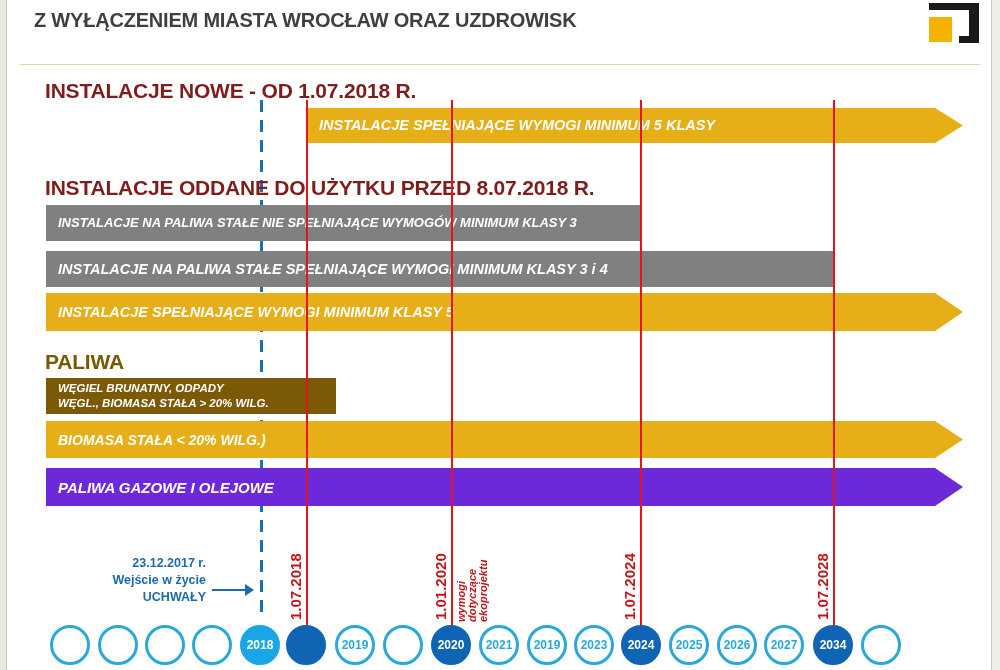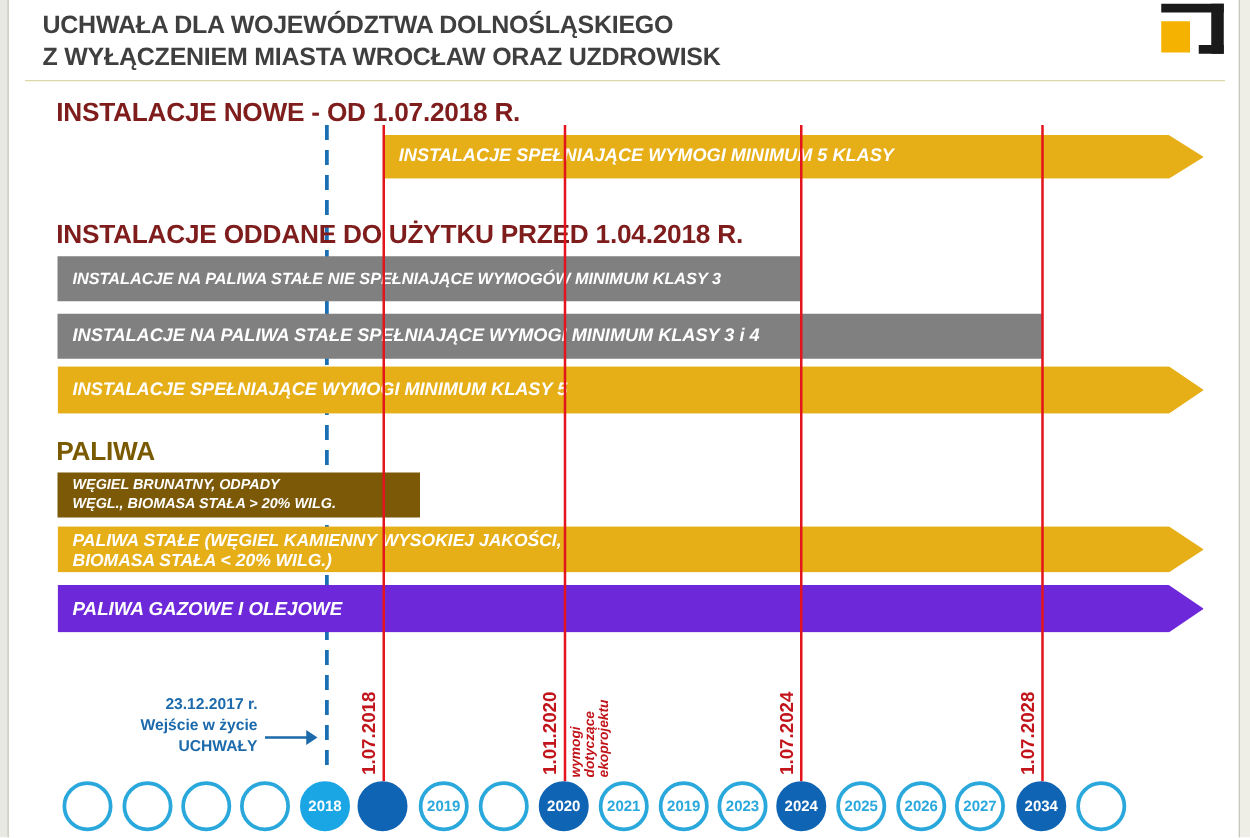--- a/index.html
+++ b/index.html
@@ -30,60 +30,58 @@
   .entry-arrow{position:absolute;left:212px;top:589px;width:40px;height:2px;background:#1c6aab;}
   .entry-arrow:after{content:"";position:absolute;right:-2px;top:-5px;border-left:9px solid #1c6aab;border-top:6px solid transparent;border-bottom:6px solid transparent;}
 </style>
 </head>
 <body>
 
 <div class="frame-left"></div>
 <div class="frame-right"></div>
 
 <div class="title">
-  <div>UCHWAŁA DLA WOJEWÓDZTWA DOLNOŚLĄSKIEGO</div>
   <div>Z WYŁĄCZENIEM MIASTA WROCŁAW ORAZ UZDROWISK</div>
 </div>
 <div class="title-rule"></div>
 
 <div class="logo">
   <div class="k" style="left:0;top:0;width:50px;height:7px;"></div>
   <div class="k" style="left:40px;top:0;width:10px;height:40px;"></div>
   <div class="k" style="left:30px;top:33px;width:20px;height:7px;"></div>
   <div class="y"></div>
 </div>
 
 <div class="dash"></div>
 
 <div class="section" style="left:45px;top:79px;">INSTALACJE NOWE - OD 1.07.2018 R.</div>
 <div class="bar gold arrow" style="left:307px;top:108px;width:656px;height:35px;font-size:14.5px;">
   <span>INSTALACJE SPEŁNIAJĄCE WYMOGI MINIMUM 5 KLASY</span>
 </div>
 
-<div class="section" style="left:45px;top:176px;">INSTALACJE ODDANE DO UŻYTKU PRZED 1.04.2018 R.</div>
+<div class="section" style="left:45px;top:176px;">INSTALACJE ODDANE DO UŻYTKU PRZED 8.07.2018 R.</div>
 <div class="bar gray" style="left:46px;top:205px;width:595px;height:36px;font-size:13px;line-height:16px;padding-right:30px;">
   <span>INSTALACJE NA PALIWA STAŁE NIE SPEŁNIAJĄCE WYMOGÓW MINIMUM KLASY 3</span>
 </div>
 <div class="bar gray" style="left:46px;top:251px;width:788px;height:36px;font-size:14.5px;">
   <span>INSTALACJE NA PALIWA STAŁE SPEŁNIAJĄCE WYMOGI MINIMUM KLASY 3 i 4</span>
 </div>
 <div class="bar gold arrow" style="left:46px;top:293px;width:917px;height:38px;font-size:14.5px;">
   <span>INSTALACJE SPEŁNIAJĄCE WYMOGI MINIMUM KLASY 5</span>
 </div>
 
 <div class="section brown" style="left:45px;top:350px;">PALIWA</div>
 <div class="bar brownbar" style="left:46px;top:378px;width:290px;height:36px;font-size:11.5px;line-height:15px;">
   <div>
     <div>WĘGIEL BRUNATNY, ODPADY</div>
     <div>WĘGL., BIOMASA STAŁA &gt; 20% WILG.</div>
   </div>
 </div>
 <div class="bar gold arrow" style="left:46px;top:421px;width:917px;height:37px;font-size:14px;line-height:16px;">
   <div>
-    <div>PALIWA STAŁE (WĘGIEL KAMIENNY WYSOKIEJ  JAKOŚCI,</div>
     <div>BIOMASA STAŁA &lt; 20% WILG.)</div>
   </div>
 </div>
 <div class="bar green arrow" style="left:46px;top:468px;width:917px;height:38px;font-size:15px;">
   <span>PALIWA GAZOWE I OLEJOWE</span>
 </div>
 
 <div class="vline" style="left:306px;top:100px;height:525px;"></div>
 <div class="vline" style="left:451px;top:100px;height:525px;"></div>
 <div class="vline" style="left:640px;top:100px;height:525px;"></div>

